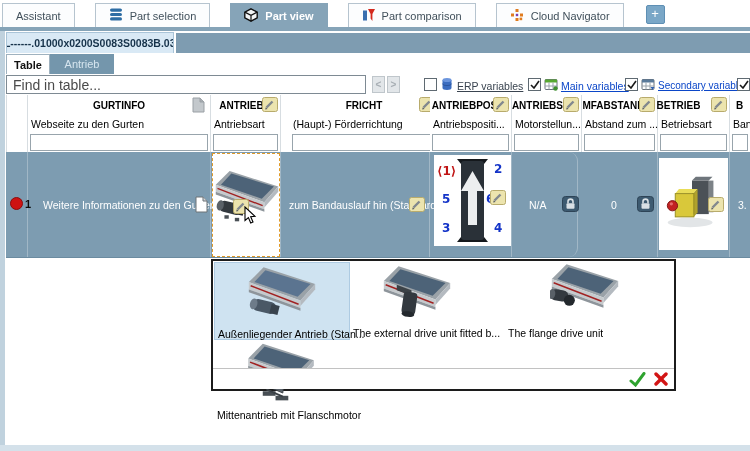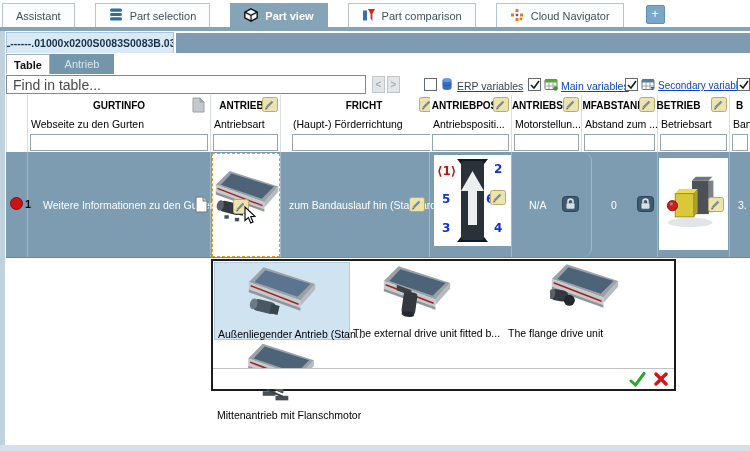--- a/index.html
+++ b/index.html
@@ -37,21 +37,21 @@
   .hsub{display:flex;align-items:center;font-size:10.5px;color:#000;padding-left:3px;white-space:nowrap;overflow:hidden;}
   .fbox{margin:1px 2px;height:15px;background:#fff;border:1px solid #98a4ac;}
   .c0{left:6px;width:22px;}  .c1{left:28px;width:183px;} .c2{left:211px;width:70px;}
   .c3{left:290px;width:149px;} .c4{left:430px;width:82px;} .c5{left:512px;width:70px;}
   .c6{left:582px;width:76px;} .c7{left:658px;width:72px;} .c8{left:730px;width:20px;}
   .hicon{position:absolute;top:2px;}
   
   .drow{position:absolute;top:152px;left:6px;width:744px;height:106px;background:#7d9cb1;border-bottom:1px solid #6b8ba0;box-sizing:border-box;}
   .dc{position:absolute;top:0;height:100%;box-sizing:border-box;border-right:1px solid rgba(255,255,255,.28);}
   .d0{left:0;width:22px;} .d1{left:22px;width:183px;} .d2{left:205px;width:70px;}
-  .d3{left:275px;width:149px;} .d4{left:424px;width:82px;} .d5{left:506px;width:80px;border-radius:9px;}
+  .d3{left:275px;width:149px;} .d4{left:424px;width:82px;} .d5{left:506px;width:66px;border-radius:9px;}
   .d6{left:576px;width:76px;} .d7{left:652px;width:72px;} .d8{left:724px;width:20px;border-right:none;}
   .rowtext{color:#fff;font-size:10.5px;white-space:nowrap;}
   .redcircle{position:absolute;left:4px;top:45px;width:13px;height:13px;border-radius:50%;background:#ce1212;border:1px solid #8d0c0c;box-sizing:border-box;}
   .rownum{position:absolute;left:19px;top:46px;font-size:11px;color:#0c0c0c;font-weight:bold;}
   .whitebox{position:absolute;background:#fff;box-sizing:border-box;}
   .selbox{border:1px dashed #e09a28;}
   .pencil{display:inline-block;width:16px;height:15px;}
   .lockwrap{display:inline-block;width:17px;height:16px;}
   .dirlabel{position:absolute;font-weight:bold;font-size:12px;font-family:"DejaVu Sans","Liberation Sans",sans-serif;}
   .dirblue{color:#1434c8;} .dirred{color:#c01414;}

